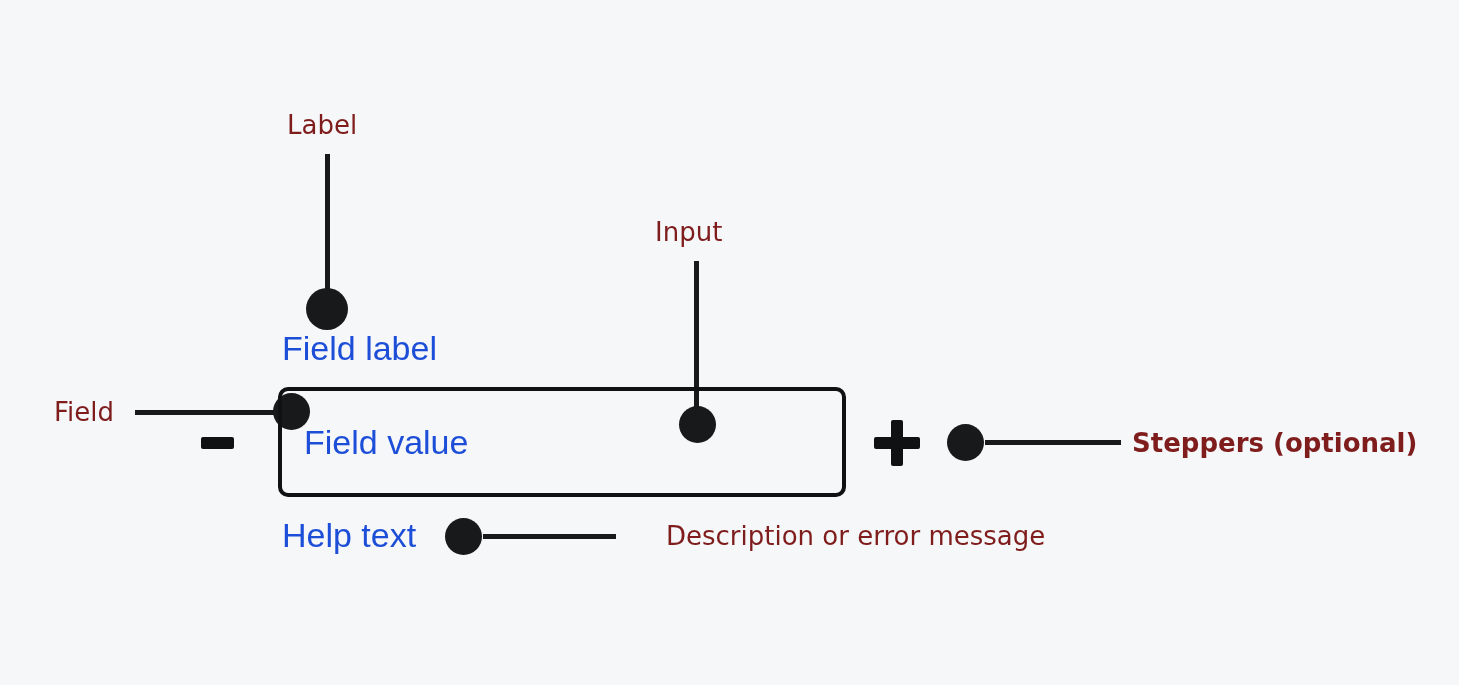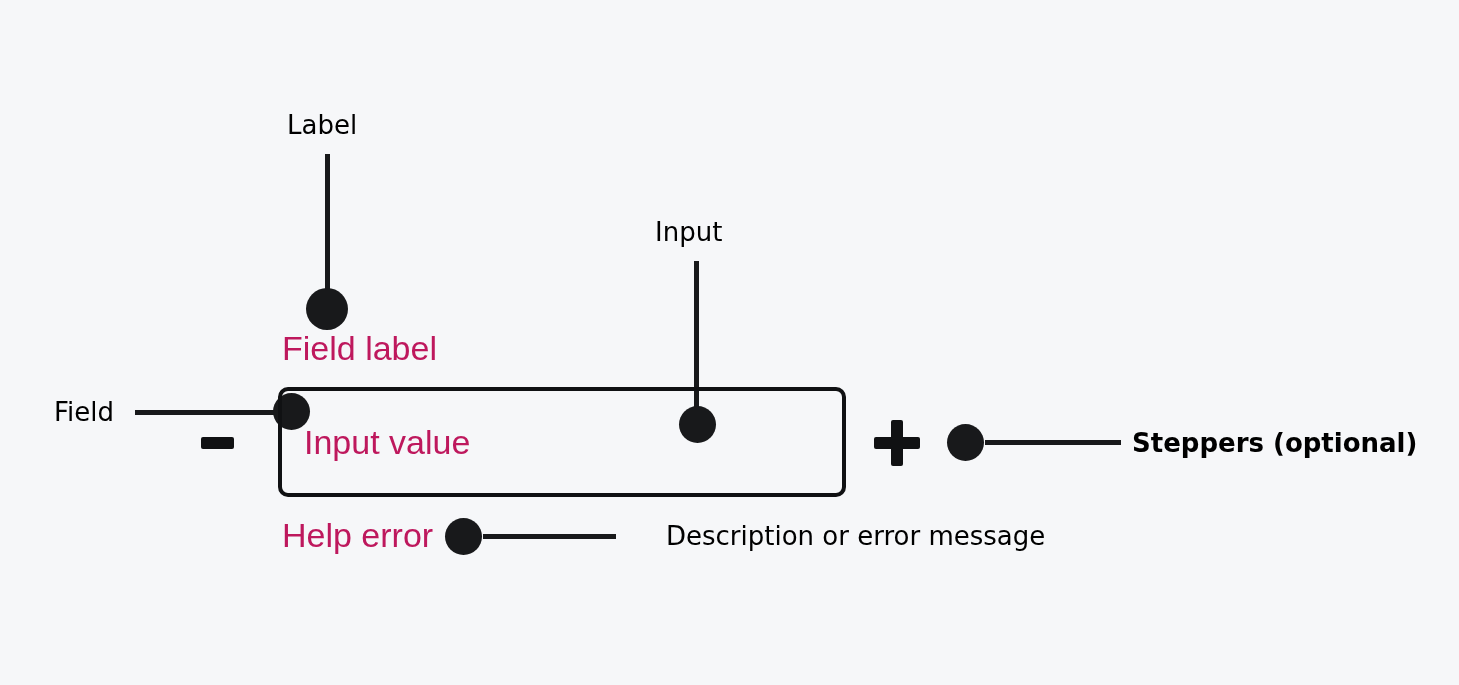--- a/index.html
+++ b/index.html
@@ -11,30 +11,30 @@
     background: #f6f7f9;
     color: #18191b;
     font-family: "DejaVu Sans", sans-serif;
     overflow: hidden;
   }
   
   .annotation {
     position: absolute;
     font-size: 26px;
     line-height: 1.15;
-    color: #000000;
+    color: #7f1d1d;
     white-space: nowrap;
   }
   
   .component-text {
     position: absolute;
     font-family: "Liberation Sans", sans-serif;
     font-size: 34px;
     line-height: 1.1;
-    color: #be185d;
+    color: #1d4ed8;
     white-space: nowrap;
   }
   
   .line { position: absolute; background: #18191b; }
   .line.h { height: 5px; }
   .line.v { width: 5px; }
   
   .dot {
     position: absolute;
     width: 37px;
@@ -74,30 +74,30 @@
 
   <div class="annotation" style="left:54px; top:398px;">Field</div>
   <div class="line h" style="left:135px; top:410px; width:143px;"></div>
   <div class="dot" style="left:273px; top:393px;"></div>
 
   <div>
     <span class="bar" style="left:201px; top:437px; width:33px; height:12px;"></span>
   </div>
 
   <div class="field-box"></div>
-  <div class="component-text" style="left:304px; top:424px;">Input value</div>
+  <div class="component-text" style="left:304px; top:424px;">Field value</div>
 
   <div>
     <span class="bar" style="left:874px; top:437px; width:46px; height:12px;"></span>
     <span class="bar" style="left:891px; top:420px; width:12px; height:46px;"></span>
   </div>
 
   <div class="dot" style="left:947px; top:424px;"></div>
   <div class="line h" style="left:985px; top:440px; width:136px;"></div>
   <div class="annotation" style="left:1132px; top:429px;font-weight:bold;">Steppers (optional)</div>
 
-  <div class="component-text" style="left:282px; top:517px;">Help error</div>
+  <div class="component-text" style="left:282px; top:517px;">Help text</div>
 
   <div class="dot" style="left:445px; top:518px;"></div>
   <div class="line h" style="left:483px; top:534px; width:133px;"></div>
   <div class="annotation" style="left:632px; top:522px;margin-left:34px;">Description or error message</div>
 
 </div>
 
 </body></html>

